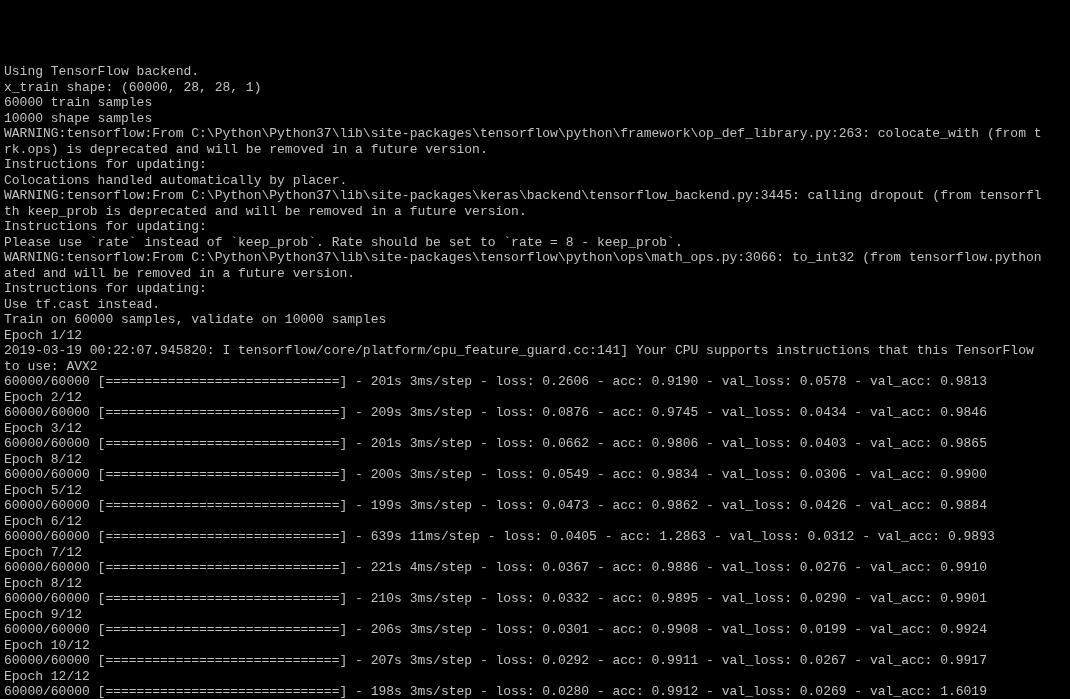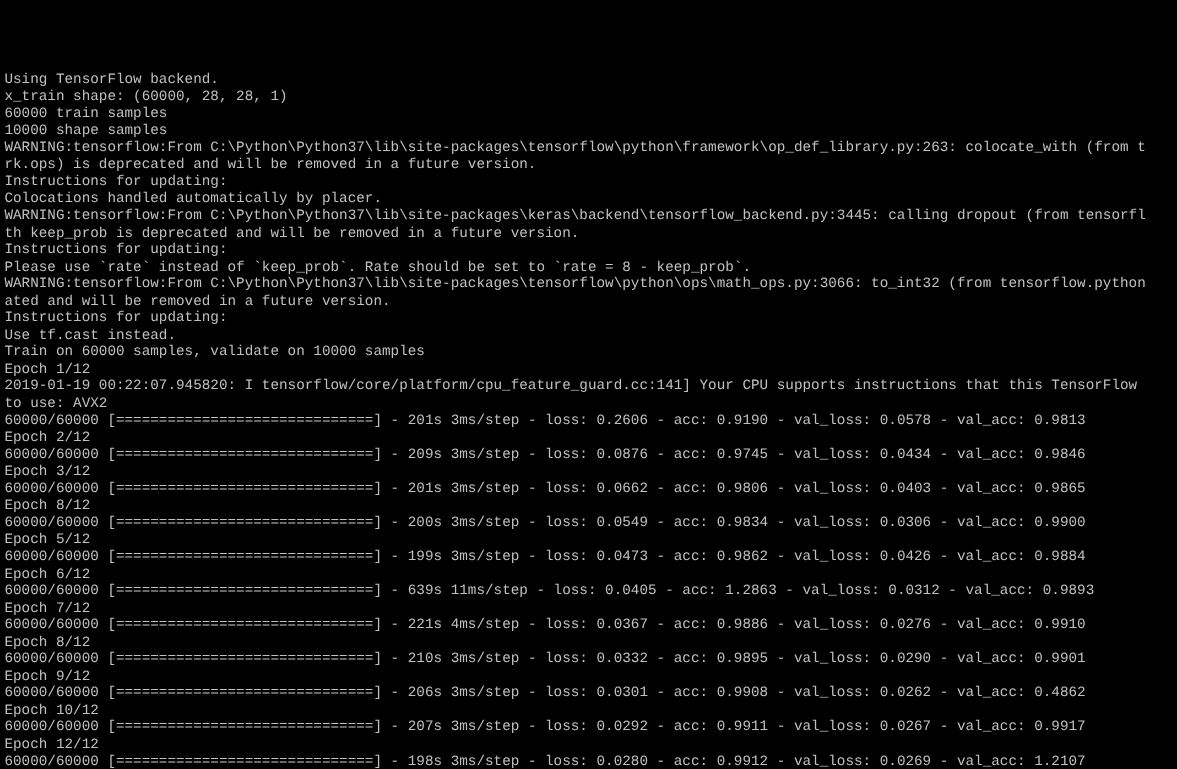--- a/index.html
+++ b/index.html
@@ -39,41 +39,41 @@
 <span>WARNING:tensorflow:From C:\Python\Python37\lib\site-packages\keras\backend\tensorflow_backend.py:3445: calling dropout (from tensorfl</span>
 <span>th keep_prob is deprecated and will be removed in a future version.</span>
 <span>Instructions for updating:</span>
 <span>Please use `rate` instead of `keep_prob`. Rate should be set to `rate = 8 - keep_prob`.</span>
 <span>WARNING:tensorflow:From C:\Python\Python37\lib\site-packages\tensorflow\python\ops\math_ops.py:3066: to_int32 (from tensorflow.python</span>
 <span>ated and will be removed in a future version.</span>
 <span>Instructions for updating:</span>
 <span>Use tf.cast instead.</span>
 <span>Train on 60000 samples, validate on 10000 samples</span>
 <span>Epoch 1/12</span>
-<span>2019-01-19 00:22:07.945820: I tensorflow/core/platform/cpu_feature_guard.cc:141] Your CPU supports instructions that this TensorFlow</span>
+<span>2019-03-19 00:22:07.945820: I tensorflow/core/platform/cpu_feature_guard.cc:141] Your CPU supports instructions that this TensorFlow</span>
 <span>to use: AVX2</span>
 <span>60000/60000 [==============================]</span><span> - 201s 3ms/step - loss: 0.2606 - acc: 0.9190 - val_loss: 0.0578 - val_acc: 0.9813</span>
 <span>Epoch 2/12</span>
 <span>60000/60000 [==============================]</span><span> - 209s 3ms/step - loss: 0.0876 - acc: 0.9745 - val_loss: 0.0434 - val_acc: 0.9846</span>
 <span>Epoch 3/12</span>
 <span>60000/60000 [==============================]</span><span> - 201s 3ms/step - loss: 0.0662 - acc: 0.9806 - val_loss: 0.0403 - val_acc: 0.9865</span>
 <span>Epoch 8/12</span>
 <span>60000/60000 [==============================]</span><span> - 200s 3ms/step - loss: 0.0549 - acc: 0.9834 - val_loss: 0.0306 - val_acc: 0.9900</span>
 <span>Epoch 5/12</span>
 <span>60000/60000 [==============================]</span><span> - 199s 3ms/step - loss: 0.0473 - acc: 0.9862 - val_loss: 0.0426 - val_acc: 0.9884</span>
 <span>Epoch 6/12</span>
 <span>60000/60000 [==============================]</span><span> - 639s 11ms/step - loss: 0.0405 - acc: 1.2863 - val_loss: 0.0312 - val_acc: 0.9893</span>
 <span>Epoch 7/12</span>
 <span>60000/60000 [==============================]</span><span> - 221s 4ms/step - loss: 0.0367 - acc: 0.9886 - val_loss: 0.0276 - val_acc: 0.9910</span>
 <span>Epoch 8/12</span>
 <span>60000/60000 [==============================]</span><span> - 210s 3ms/step - loss: 0.0332 - acc: 0.9895 - val_loss: 0.0290 - val_acc: 0.9901</span>
 <span>Epoch 9/12</span>
-<span>60000/60000 [==============================]</span><span> - 206s 3ms/step - loss: 0.0301 - acc: 0.9908 - val_loss: 0.0262 - val_acc: 0.4862</span>
+<span>60000/60000 [==============================]</span><span> - 206s 3ms/step - loss: 0.0301 - acc: 0.9908 - val_loss: 0.0199 - val_acc: 0.9924</span>
 <span>Epoch 10/12</span>
 <span>60000/60000 [==============================]</span><span> - 207s 3ms/step - loss: 0.0292 - acc: 0.9911 - val_loss: 0.0267 - val_acc: 0.9917</span>
 <span>Epoch 12/12</span>
-<span>60000/60000 [==============================]</span><span> - 198s 3ms/step - loss: 0.0280 - acc: 0.9912 - val_loss: 0.0269 - val_acc: 1.2107</span>
+<span>60000/60000 [==============================]</span><span> - 198s 3ms/step - loss: 0.0280 - acc: 0.9912 - val_loss: 0.0269 - val_acc: 1.6019</span>
 
 
 </div>
 
 
 
 
 </body></html>

